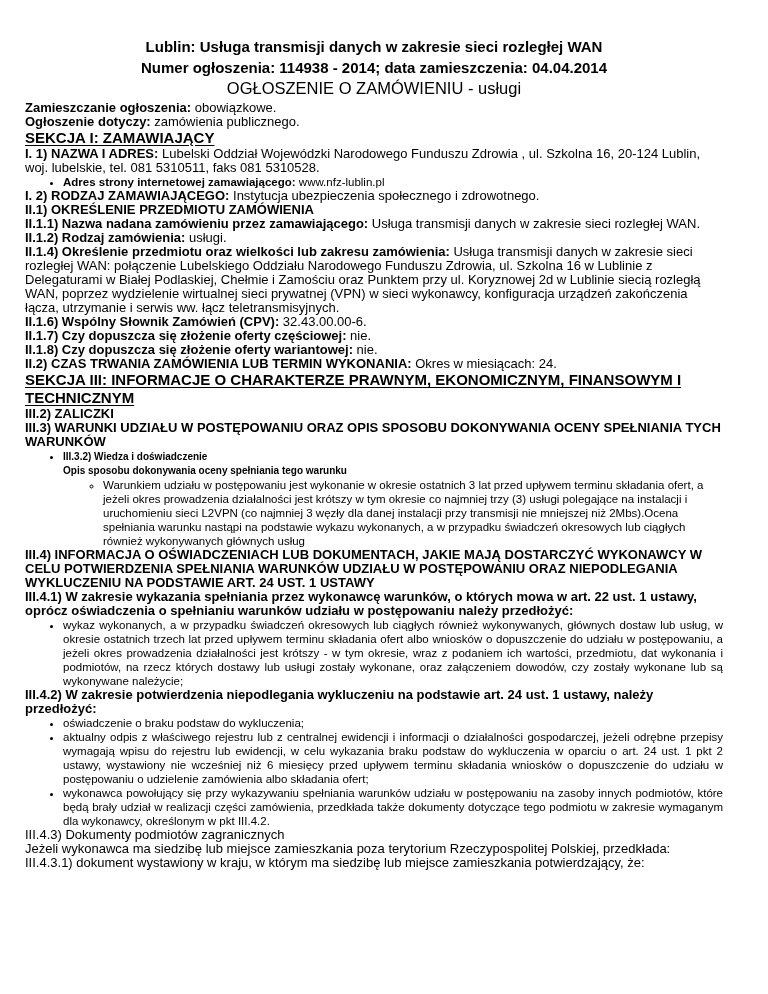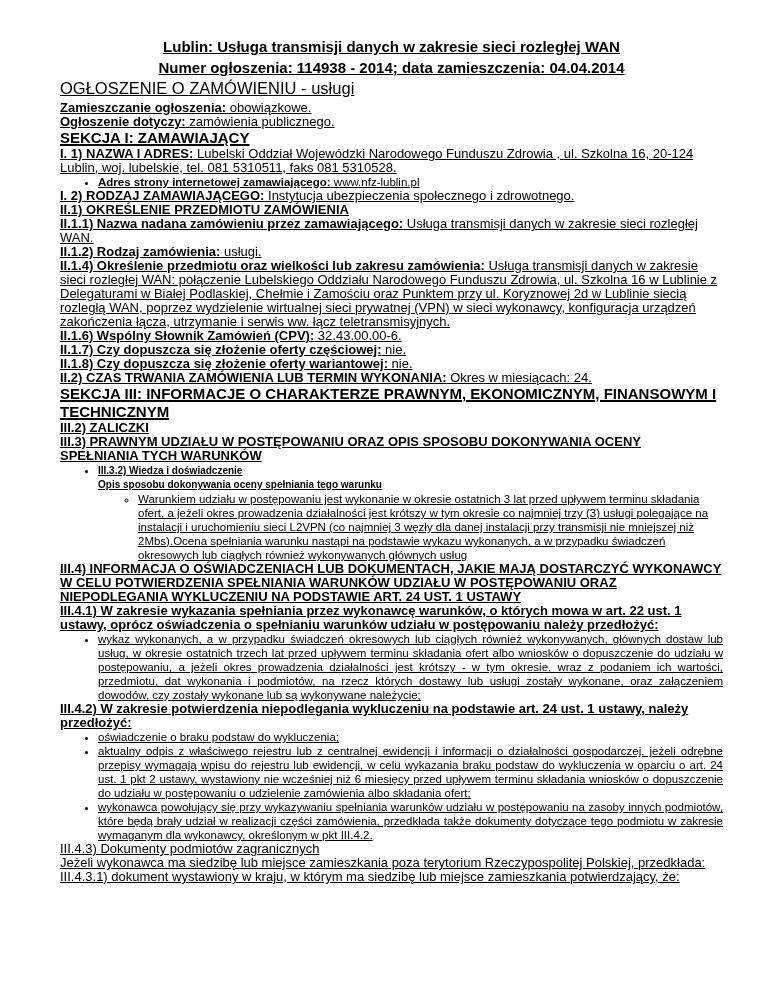--- a/index.html
+++ b/index.html
@@ -3,24 +3,24 @@
 <meta charset="utf-8">
 <style>
   * { box-sizing: border-box; }
   html, body { margin: 0; padding: 0; }
   body {
     width: 768px; height: 994px;
     background: #ffffff; color: #000000;
     font-family: "Liberation Sans", "DejaVu Sans", sans-serif;
     overflow: hidden;
   }
-  .page { padding: 36px 45px 0 60px; text-decoration: underline; }
+  .page { padding: 36px 45px 0 25px; }
 
   .title-bold { text-align: center; font-weight: 700; font-size: 15px; line-height: 21px; }
-  .title-sub  { font-weight: 400; font-size: 16.5px; line-height: 21px; margin-bottom: 2px; }
+  .title-sub  { text-align: center; font-weight: 400; font-size: 16.5px; line-height: 21px; margin-bottom: 2px; }
 
   p.line { margin: 0; font-size: 13px; line-height: 14px; }
   .bold  { font-weight: 700; }
   .just  { text-align: justify; }
 
   h2.sec {
     margin: 0; font-size: 15px; line-height: 18px; font-weight: 700;
     text-decoration: underline; text-underline-offset: 2px;
   }
   .mt-sm { margin-top: 3px; }
@@ -59,21 +59,21 @@
   <p class="line"><b class="bold">II.1.1) Nazwa nadana zamówieniu przez zamawiającego:</b><span> Usługa transmisji danych w zakresie sieci rozległej WAN.</span></p>
   <p class="line"><b class="bold">II.1.2) Rodzaj zamówienia:</b><span> usługi.</span></p>
   <p class="line"><b class="bold">II.1.4) Określenie przedmiotu oraz wielkości lub zakresu zamówienia:</b><span> Usługa transmisji danych w zakresie sieci rozległej WAN: połączenie Lubelskiego Oddziału Narodowego Funduszu Zdrowia, ul. Szkolna 16 w Lublinie z Delegaturami w Białej Podlaskiej, Chełmie i Zamościu oraz Punktem przy ul. Koryznowej 2d w Lublinie siecią rozległą WAN, poprzez wydzielenie wirtualnej sieci prywatnej (VPN) w sieci wykonawcy, konfiguracja urządzeń zakończenia łącza, utrzymanie i serwis ww. łącz teletransmisyjnych.</span></p>
   <p class="line"><b class="bold">II.1.6) Wspólny Słownik Zamówień (CPV):</b><span> 32.43.00.00-6.</span></p>
   <p class="line"><b class="bold">II.1.7) Czy dopuszcza się złożenie oferty częściowej:</b><span> nie.</span></p>
   <p class="line"><b class="bold">II.1.8) Czy dopuszcza się złożenie oferty wariantowej:</b><span> nie.</span></p>
   <p class="line"><b class="bold">II.2) CZAS TRWANIA ZAMÓWIENIA LUB TERMIN WYKONANIA:</b><span> Okres w miesiącach: 24.</span></p>
 
   <h2 class="sec mt-lg">SEKCJA III: INFORMACJE O CHARAKTERZE PRAWNYM, EKONOMICZNYM, FINANSOWYM I TECHNICZNYM</h2>
   <p class="line bold">III.2) ZALICZKI</p>
-  <p class="line bold">III.3) PRAWNYM UDZIAŁU W POSTĘPOWANIU ORAZ OPIS SPOSOBU DOKONYWANIA OCENY SPEŁNIANIA TYCH WARUNKÓW</p>
+  <p class="line bold">III.3) WARUNKI UDZIAŁU W POSTĘPOWANIU ORAZ OPIS SPOSOBU DOKONYWANIA OCENY SPEŁNIANIA TYCH WARUNKÓW</p>
   <ul class="l1">
     <li>
       <p class="bold">III.3.2) Wiedza i doświadczenie</p>
       <p class="bold">Opis sposobu dokonywania oceny spełniania tego warunku</p>
       <ul class="l2">
         <li>Warunkiem udziału w postępowaniu jest wykonanie w okresie ostatnich 3 lat przed upływem terminu składania ofert, a jeżeli okres prowadzenia działalności jest krótszy w tym okresie co najmniej trzy (3) usługi polegające na instalacji i uruchomieniu sieci L2VPN (co najmniej 3 węzły dla danej instalacji przy transmisji nie mniejszej niż 2Mbs).Ocena spełniania warunku nastąpi na podstawie wykazu wykonanych, a w przypadku świadczeń okresowych lub ciągłych również wykonywanych głównych usług</li>
       </ul>
     </li>
   </ul>
 

